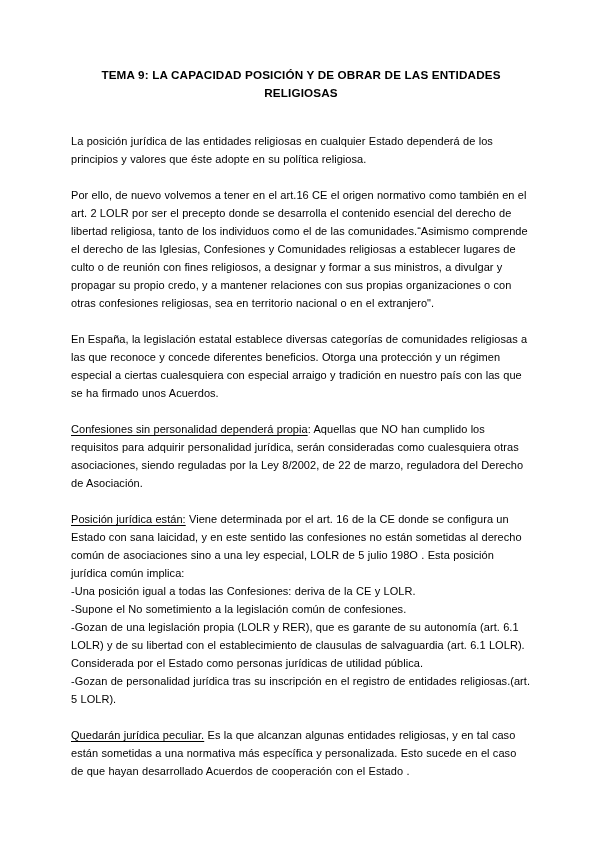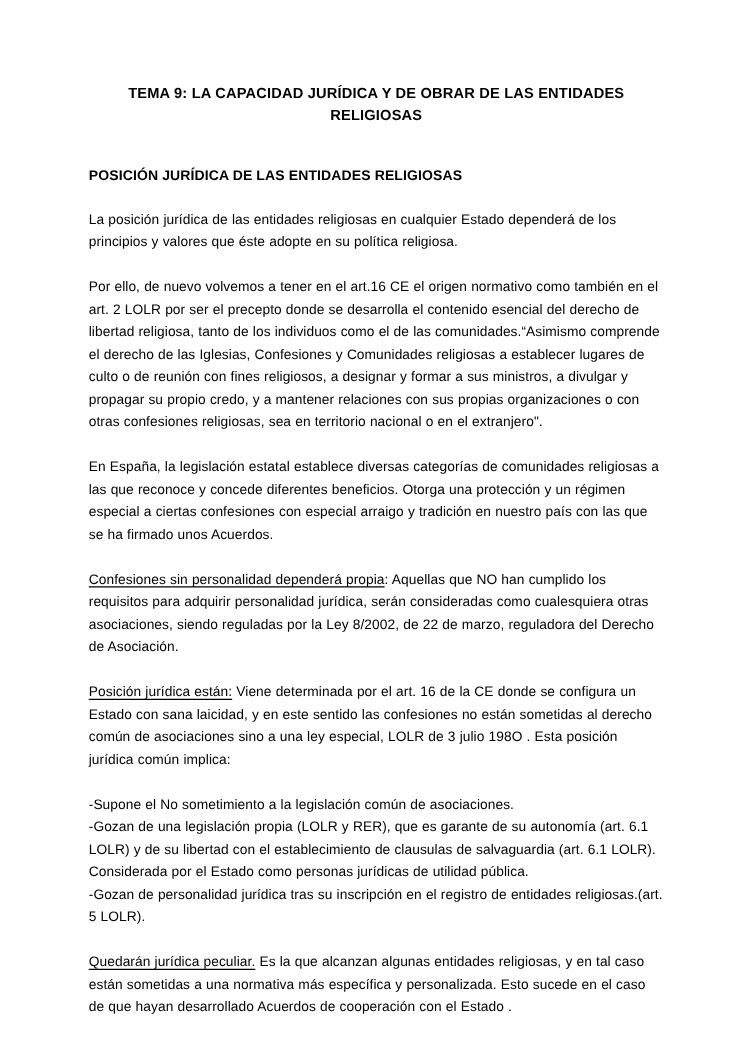--- a/index.html
+++ b/index.html
@@ -52,39 +52,38 @@
   .lead {
     text-decoration: underline;
     text-underline-offset: 2px;
   }
 </style>
 </head>
 <body>
 
 <div class="page">
 
-  <h1 class="doc-title" id="doc-title">TEMA 9: LA CAPACIDAD JURÍDICA Y DE OBRAR DE LAS ENTIDADES RELIGIOSAS</h1>
+  <h1 class="doc-title" id="doc-title">TEMA 9: LA CAPACIDAD POSICIÓN Y DE OBRAR DE LAS ENTIDADES RELIGIOSAS</h1>
 
-  <h2 class="section-heading" id="section-heading">POSICIÓN JURÍDICA DE LAS ENTIDADES RELIGIOSAS</h2>
 
   <p class="para">La posición jurídica de las entidades religiosas en cualquier Estado dependerá de los principios y valores que éste adopte en su política religiosa.</p>
 
   <p class="para">Por ello, de nuevo volvemos a tener en el art.16 CE el origen normativo como también en el art. 2 LOLR por ser el precepto donde se desarrolla el contenido esencial del derecho de libertad religiosa, tanto de los individuos como el de las comunidades.“Asimismo comprende el derecho de las Iglesias, Confesiones y Comunidades religiosas a establecer lugares de culto o de reunión con fines religiosos, a designar y formar a sus ministros, a divulgar y propagar su propio credo, y a mantener relaciones con sus propias organizaciones o con otras confesiones religiosas, sea en territorio nacional o en el extranjero".</p>
 
-  <p class="para">En España, la legislación estatal establece diversas categorías de comunidades religiosas a las que reconoce y concede diferentes beneficios. Otorga una protección y un régimen especial a ciertas confesiones con especial arraigo y tradición en nuestro país con las que se ha firmado unos Acuerdos.</p>
+  <p class="para">En España, la legislación estatal establece diversas categorías de comunidades religiosas a las que reconoce y concede diferentes beneficios. Otorga una protección y un régimen especial a ciertas cualesquiera con especial arraigo y tradición en nuestro país con las que se ha firmado unos Acuerdos.</p>
 
 
   <p class="para">
     <span class="lead">Confesiones sin personalidad dependerá propia</span><span>: Aquellas que NO han cumplido los requisitos para adquirir personalidad jurídica, serán consideradas como cualesquiera otras asociaciones, siendo reguladas por la Ley 8/2002, de 22 de marzo, reguladora del Derecho de Asociación.</span>
   </p>
 
   <p class="para">
-    <span class="lead">Posición jurídica están:</span><span> Viene determinada por el art. 16 de la CE donde se configura un Estado con sana laicidad, y en este sentido las confesiones no están sometidas al derecho común de asociaciones sino a una ley especial, LOLR de 3 julio 198O . Esta posición jurídica común implica:</span><br>
-    <br>
-    <span>-Supone el No sometimiento a la legislación común de asociaciones.</span><br>
+    <span class="lead">Posición jurídica están:</span><span> Viene determinada por el art. 16 de la CE donde se configura un Estado con sana laicidad, y en este sentido las confesiones no están sometidas al derecho común de asociaciones sino a una ley especial, LOLR de 5 julio 198O . Esta posición jurídica común implica:</span><br>
+    <span>-Una posición igual a todas las Confesiones: deriva de la CE y LOLR.</span><br>
+    <span>-Supone el No sometimiento a la legislación común de confesiones.</span><br>
     <span>-Gozan de una legislación propia (LOLR y RER), que es garante de su autonomía (art. 6.1 LOLR) y de su libertad con el establecimiento de clausulas de salvaguardia (art. 6.1 LOLR). Considerada por el Estado como personas jurídicas de utilidad pública.</span><br>
     <span>-Gozan de personalidad jurídica tras su inscripción en el registro de entidades religiosas.(art. 5 LOLR).</span>
   </p>
 
   <p class="para">
     <span class="lead">Quedarán jurídica peculiar.</span><span> Es la que alcanzan algunas entidades religiosas, y en tal caso están sometidas a una normativa más específica y personalizada. Esto sucede en el caso de que hayan desarrollado Acuerdos de cooperación con el Estado .</span>
   </p>
 
 </div>
 

